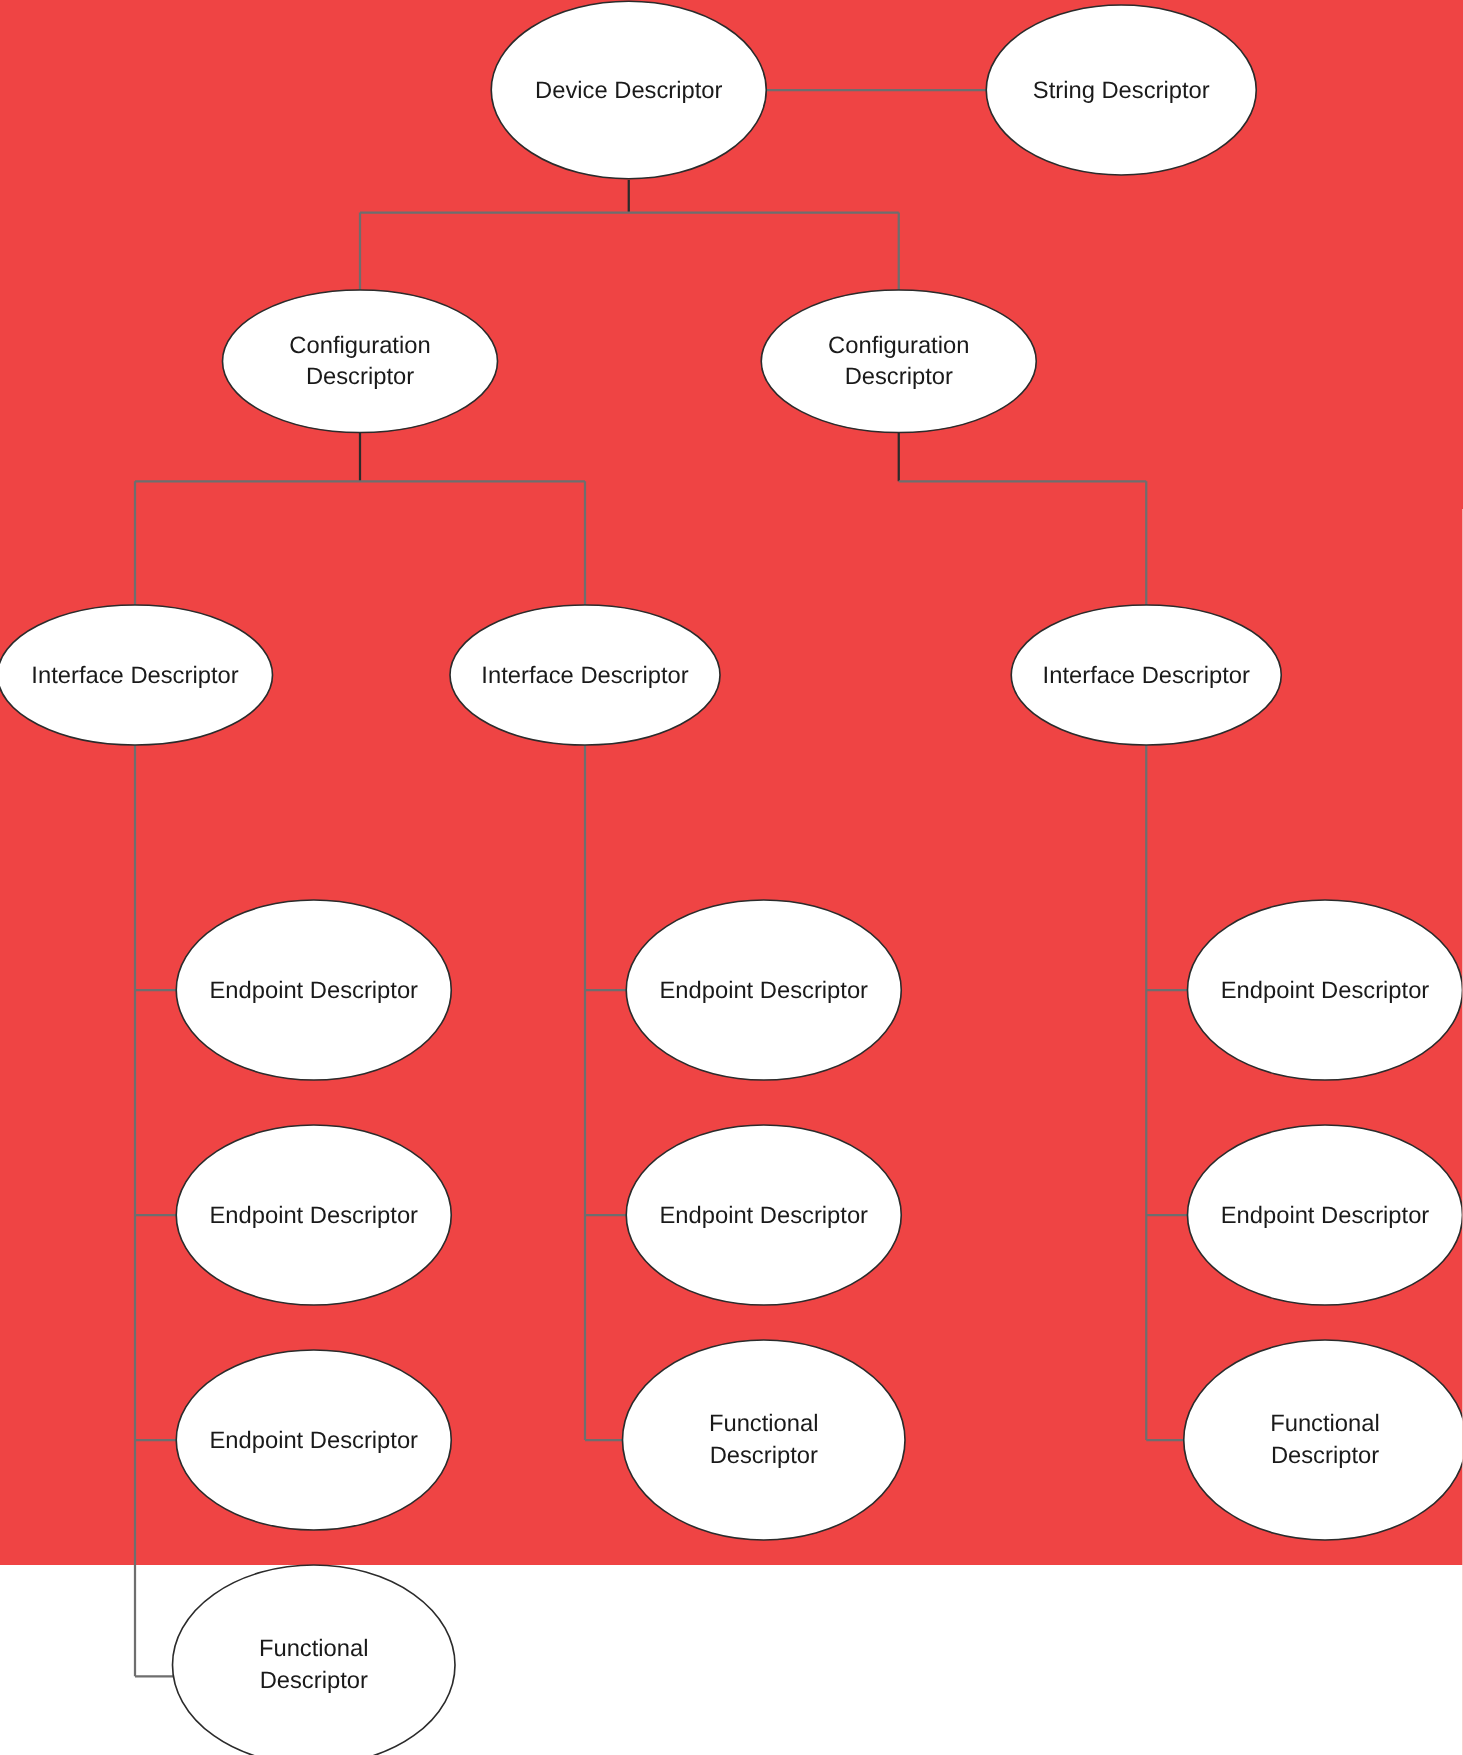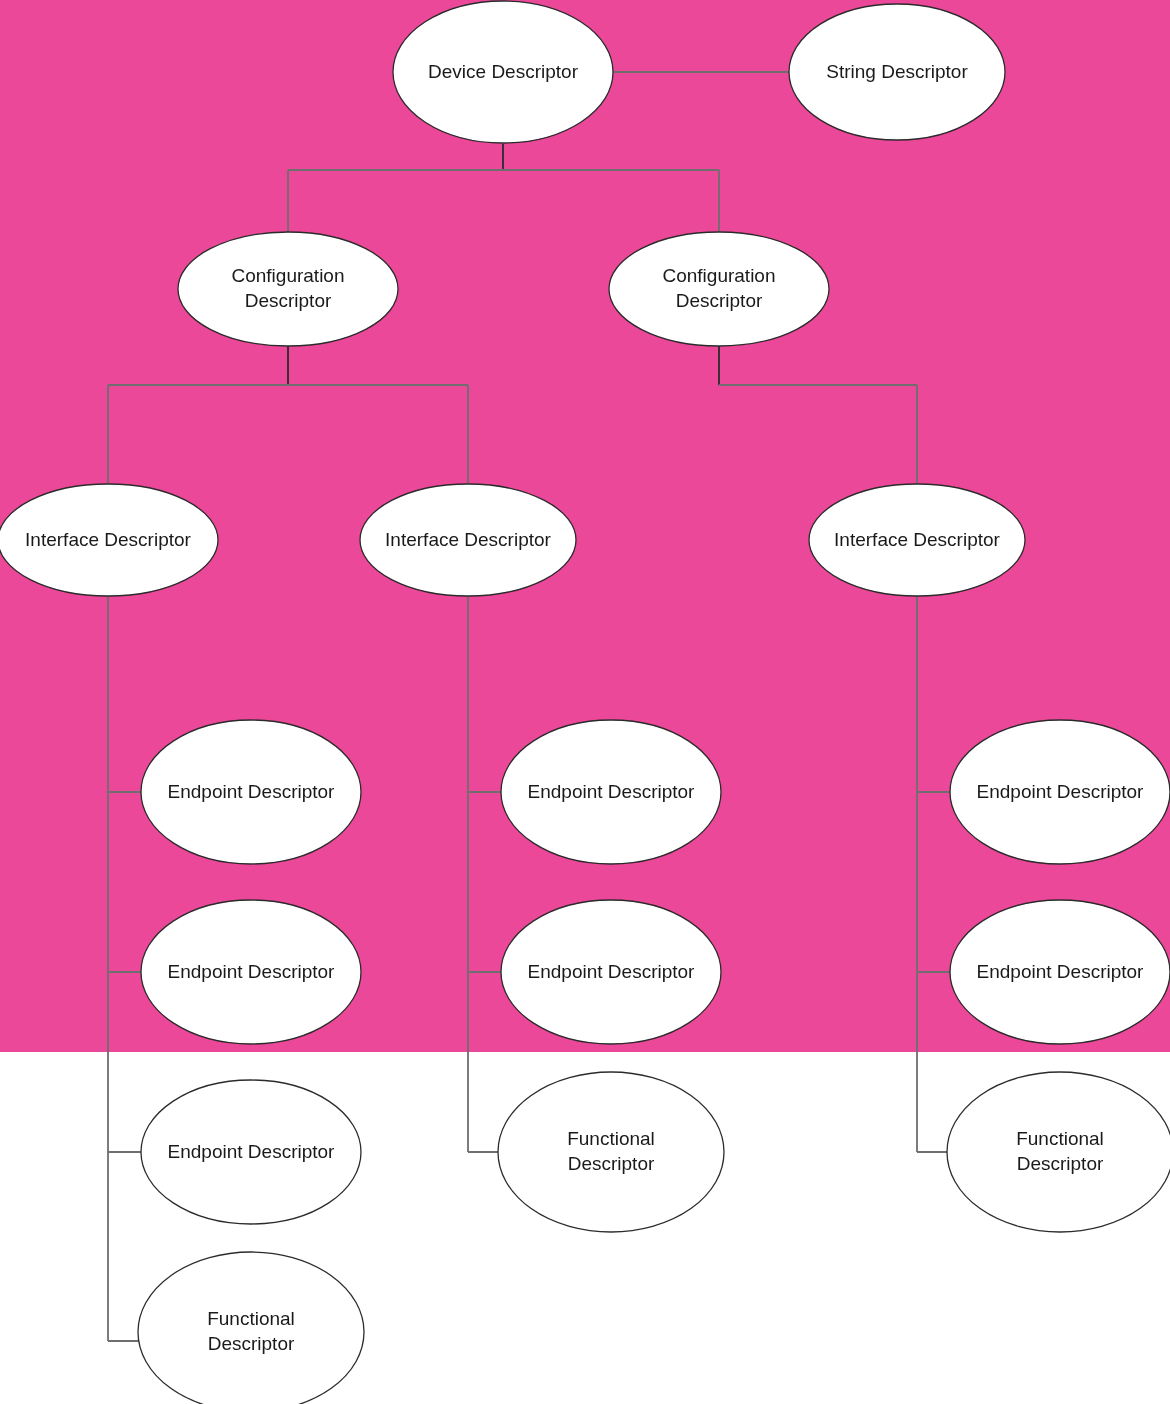--- a/index.html
+++ b/index.html
@@ -9,22 +9,22 @@
   }
   body {
     width: 1170px;
     height: 1404px;
     font-family: "Liberation Sans", sans-serif;
     overflow: hidden;
   }
   #diagram-root {
     position: relative;
     width: 1170px;
-    height: 1052px;
-    background: #ec4899;
+    height: 1252px;
+    background: #ef4444;
   }
   svg#usb-descriptor-svg {
     display: block;
     width: 1170px;
     height: 1404px;
   }
   .node-ellipse {
     fill: #ffffff;
     stroke: #2b2b2b;
     stroke-width: 1.3;

